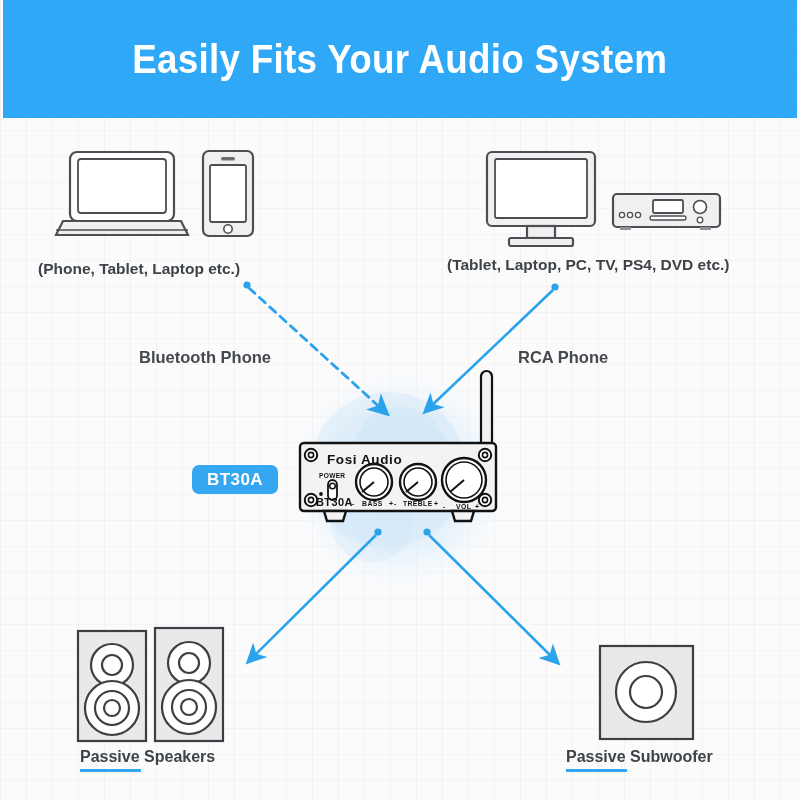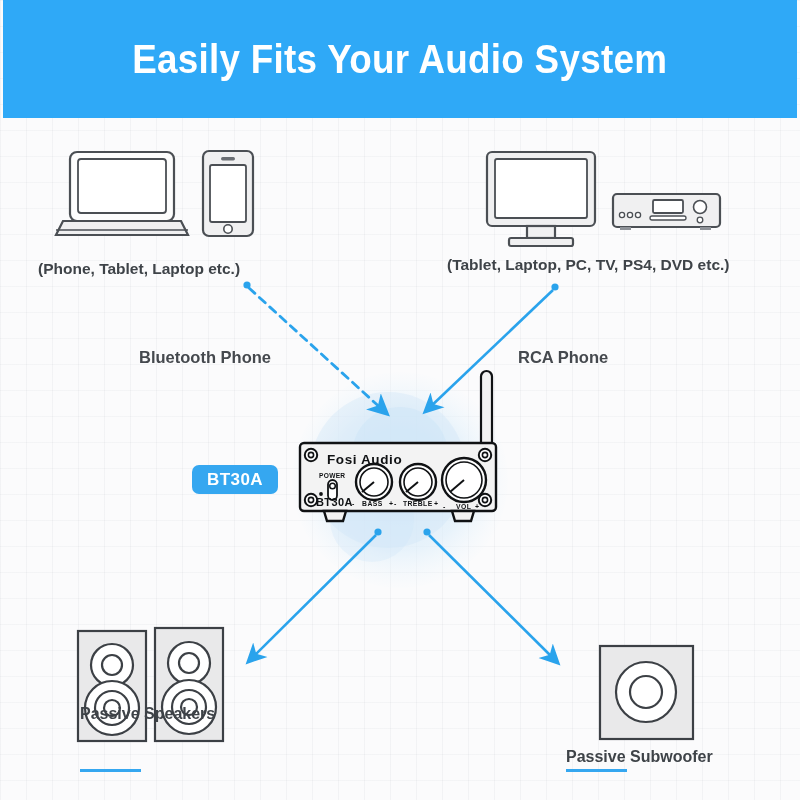--- a/index.html
+++ b/index.html
@@ -290,19 +290,19 @@
   <div class="caption" style="left:447px; top:256px;">(Tablet, Laptop, PC, TV, PS4, DVD etc.)</div>
 
   <div class="flow-label" style="left:139px; top:348px;">Bluetooth Phone</div>
 
   <div class="flow-label" style="left:518px; top:348px;">RCA Phone</div>
 
   <div id="model-badge">
     <span>BT30A</span>
   </div>
 
-  <div class="out-label" style="left:80px; top:705px;">Passive Speakers</div>
+  <div class="out-label" style="left:80px; top:748px;">Passive Speakers</div>
   <div class="out-underline" style="left:80px; top:769px; width:61px;"></div>
 
   <div class="out-label" style="left:566px; top:748px;">Passive Subwoofer</div>
   <div class="out-underline" style="left:566px; top:769px; width:61px;"></div>
 
 </div>
 
 </body></html>

